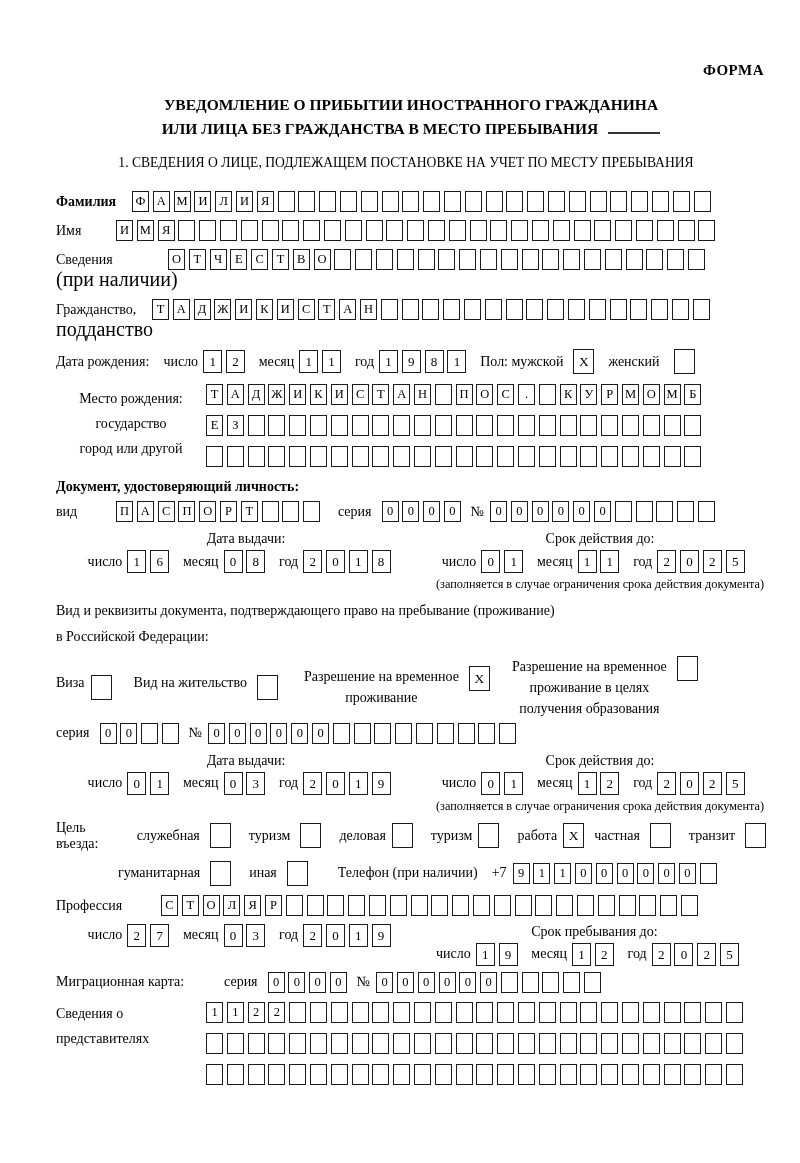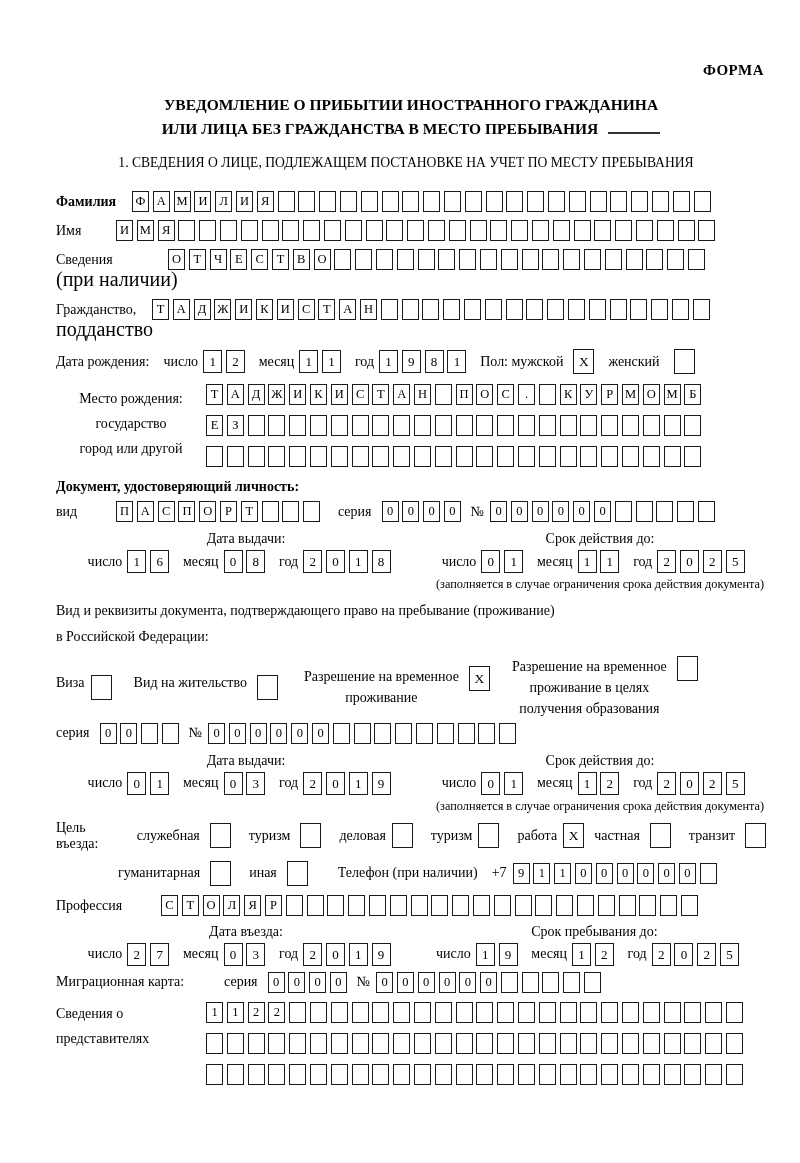--- a/index.html
+++ b/index.html
@@ -593,21 +593,20 @@
         <span class="cell"></span>
         <span class="cell"></span>
         <span class="cell"></span>
         <span class="cell"></span>
         <span class="cell"></span>
       </span>
   </div>
 
   <div class="date-pair" style="margin-top:4px;">
     <div style="margin-left:40px;width:300px;">
-      <div class="date-head">Дата въезда:</div>
       <div class="dgroup">
         <span class="dword">число</span>
         <span class="cells">
             <span class="cell">2</span>
             <span class="cell">7</span>
           </span>
         <span class="dword">месяц</span>
         <span class="cells">
             <span class="cell">0</span>
             <span class="cell">3</span>

